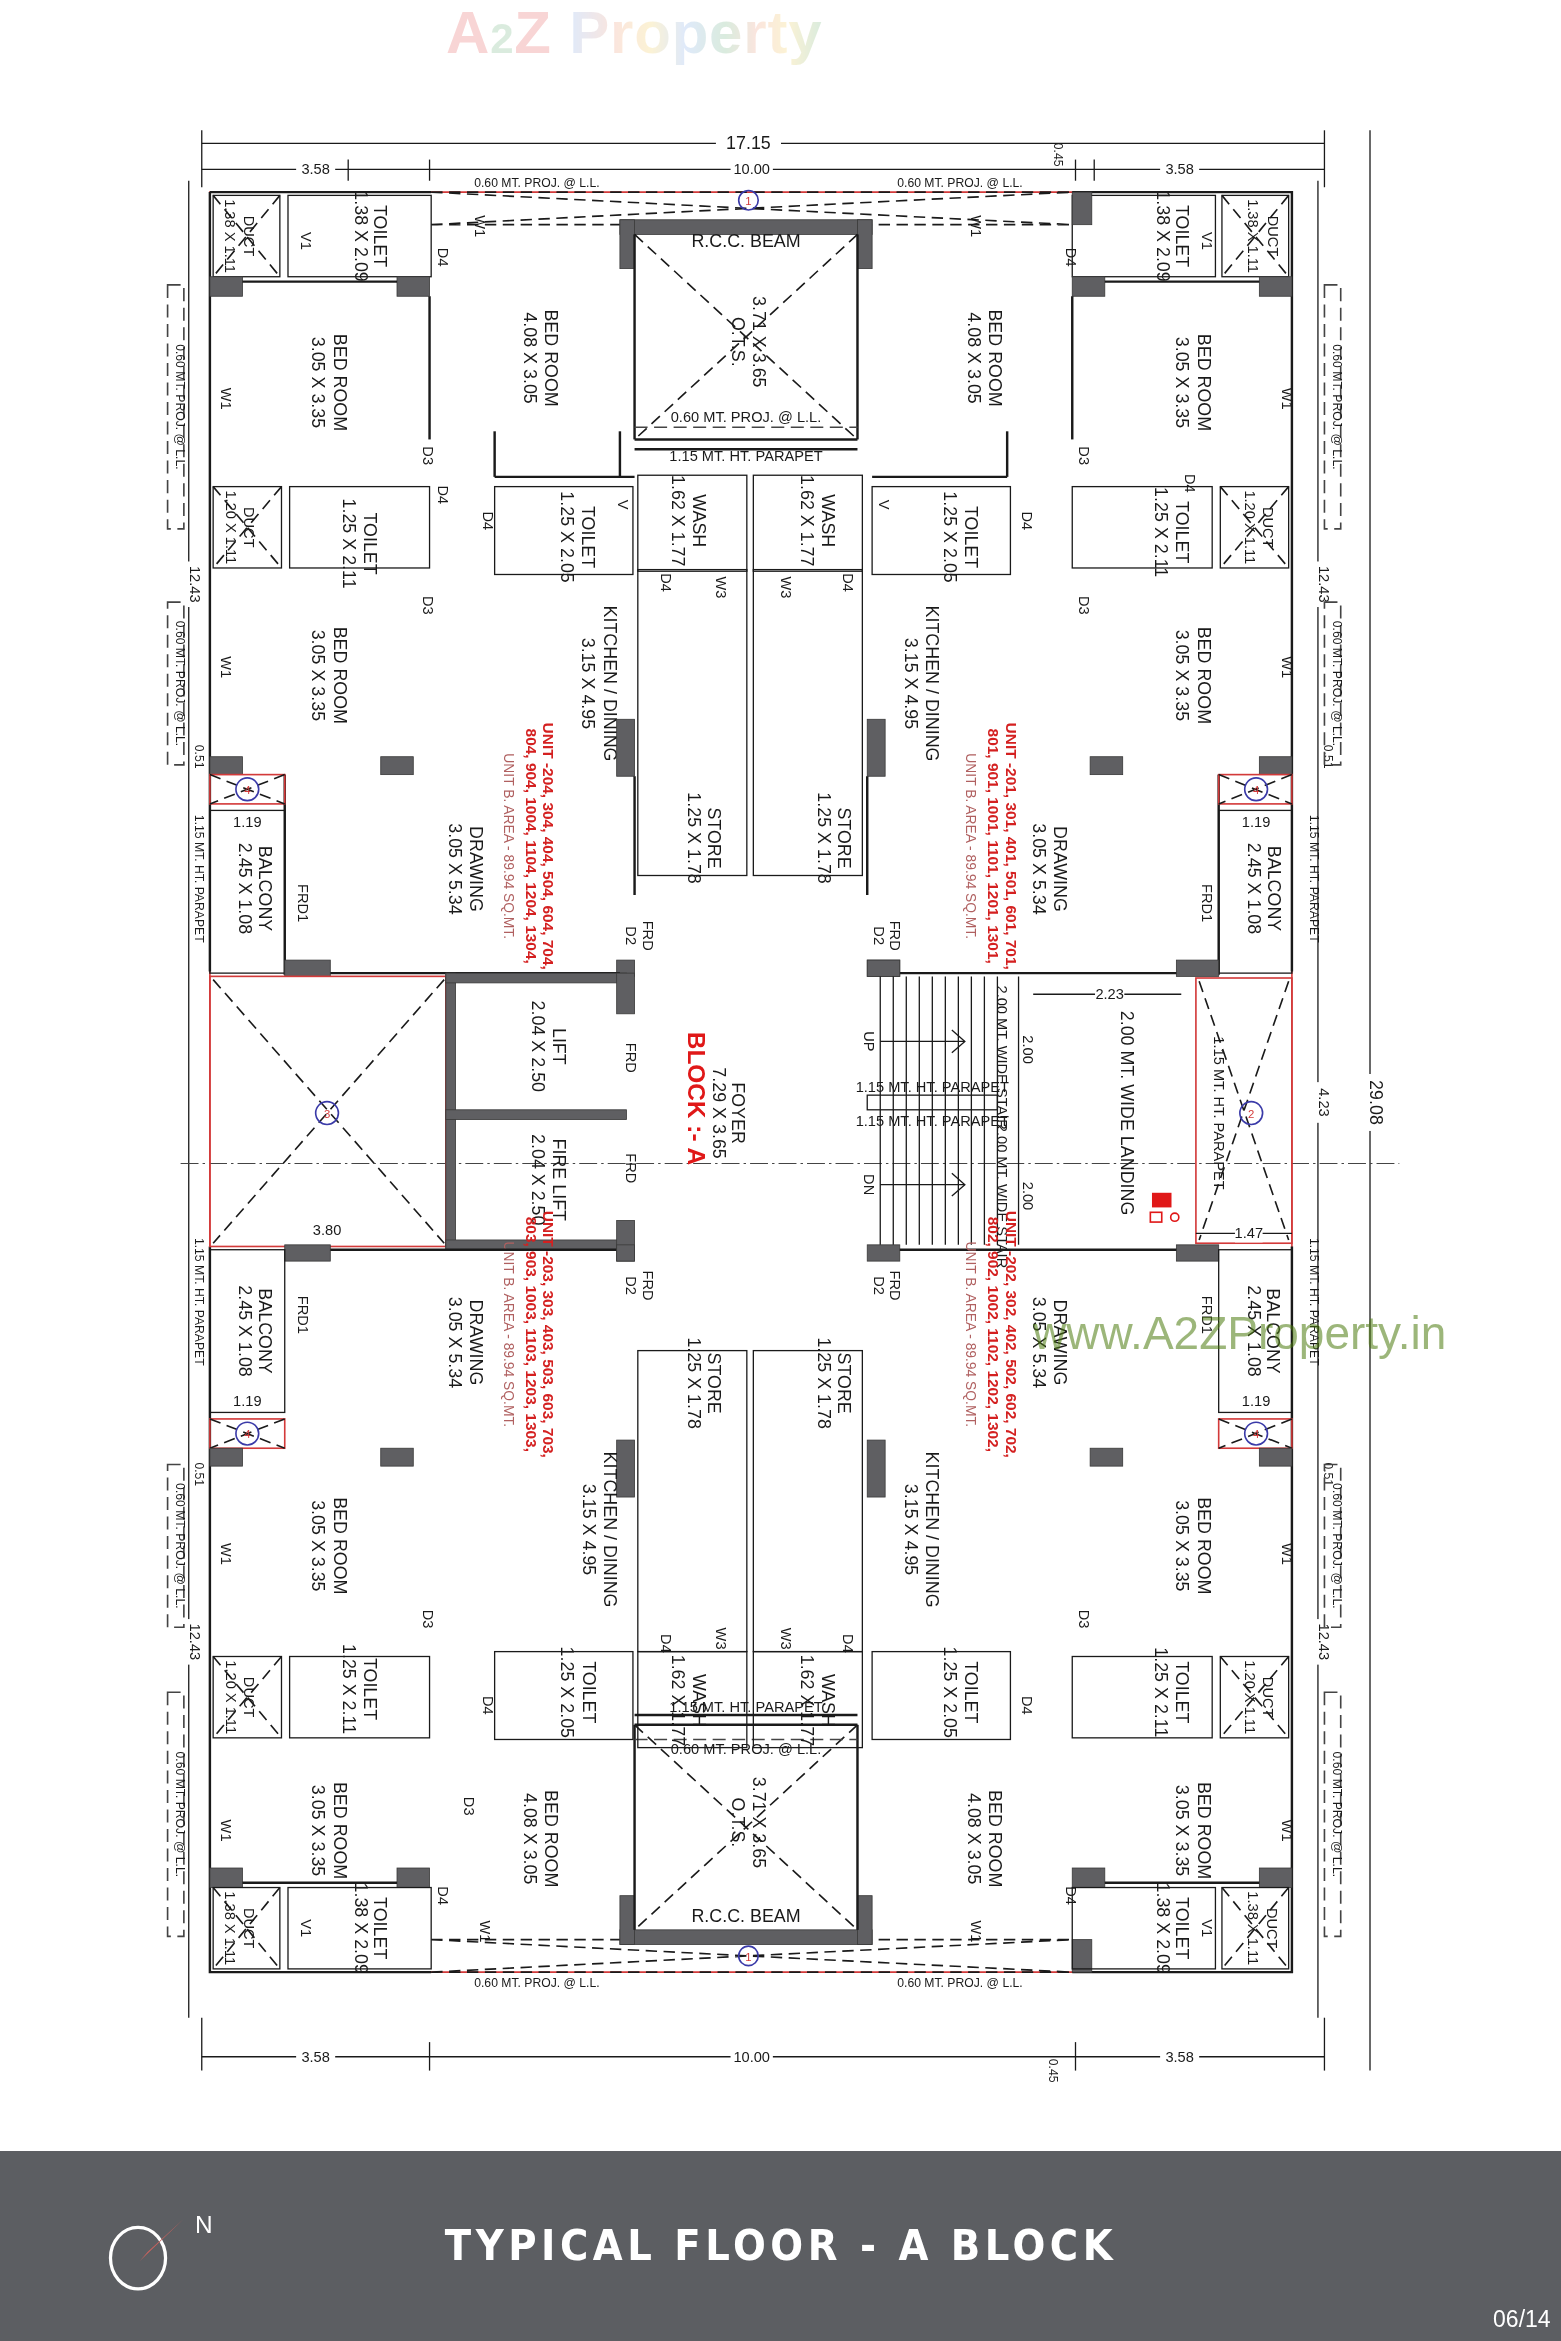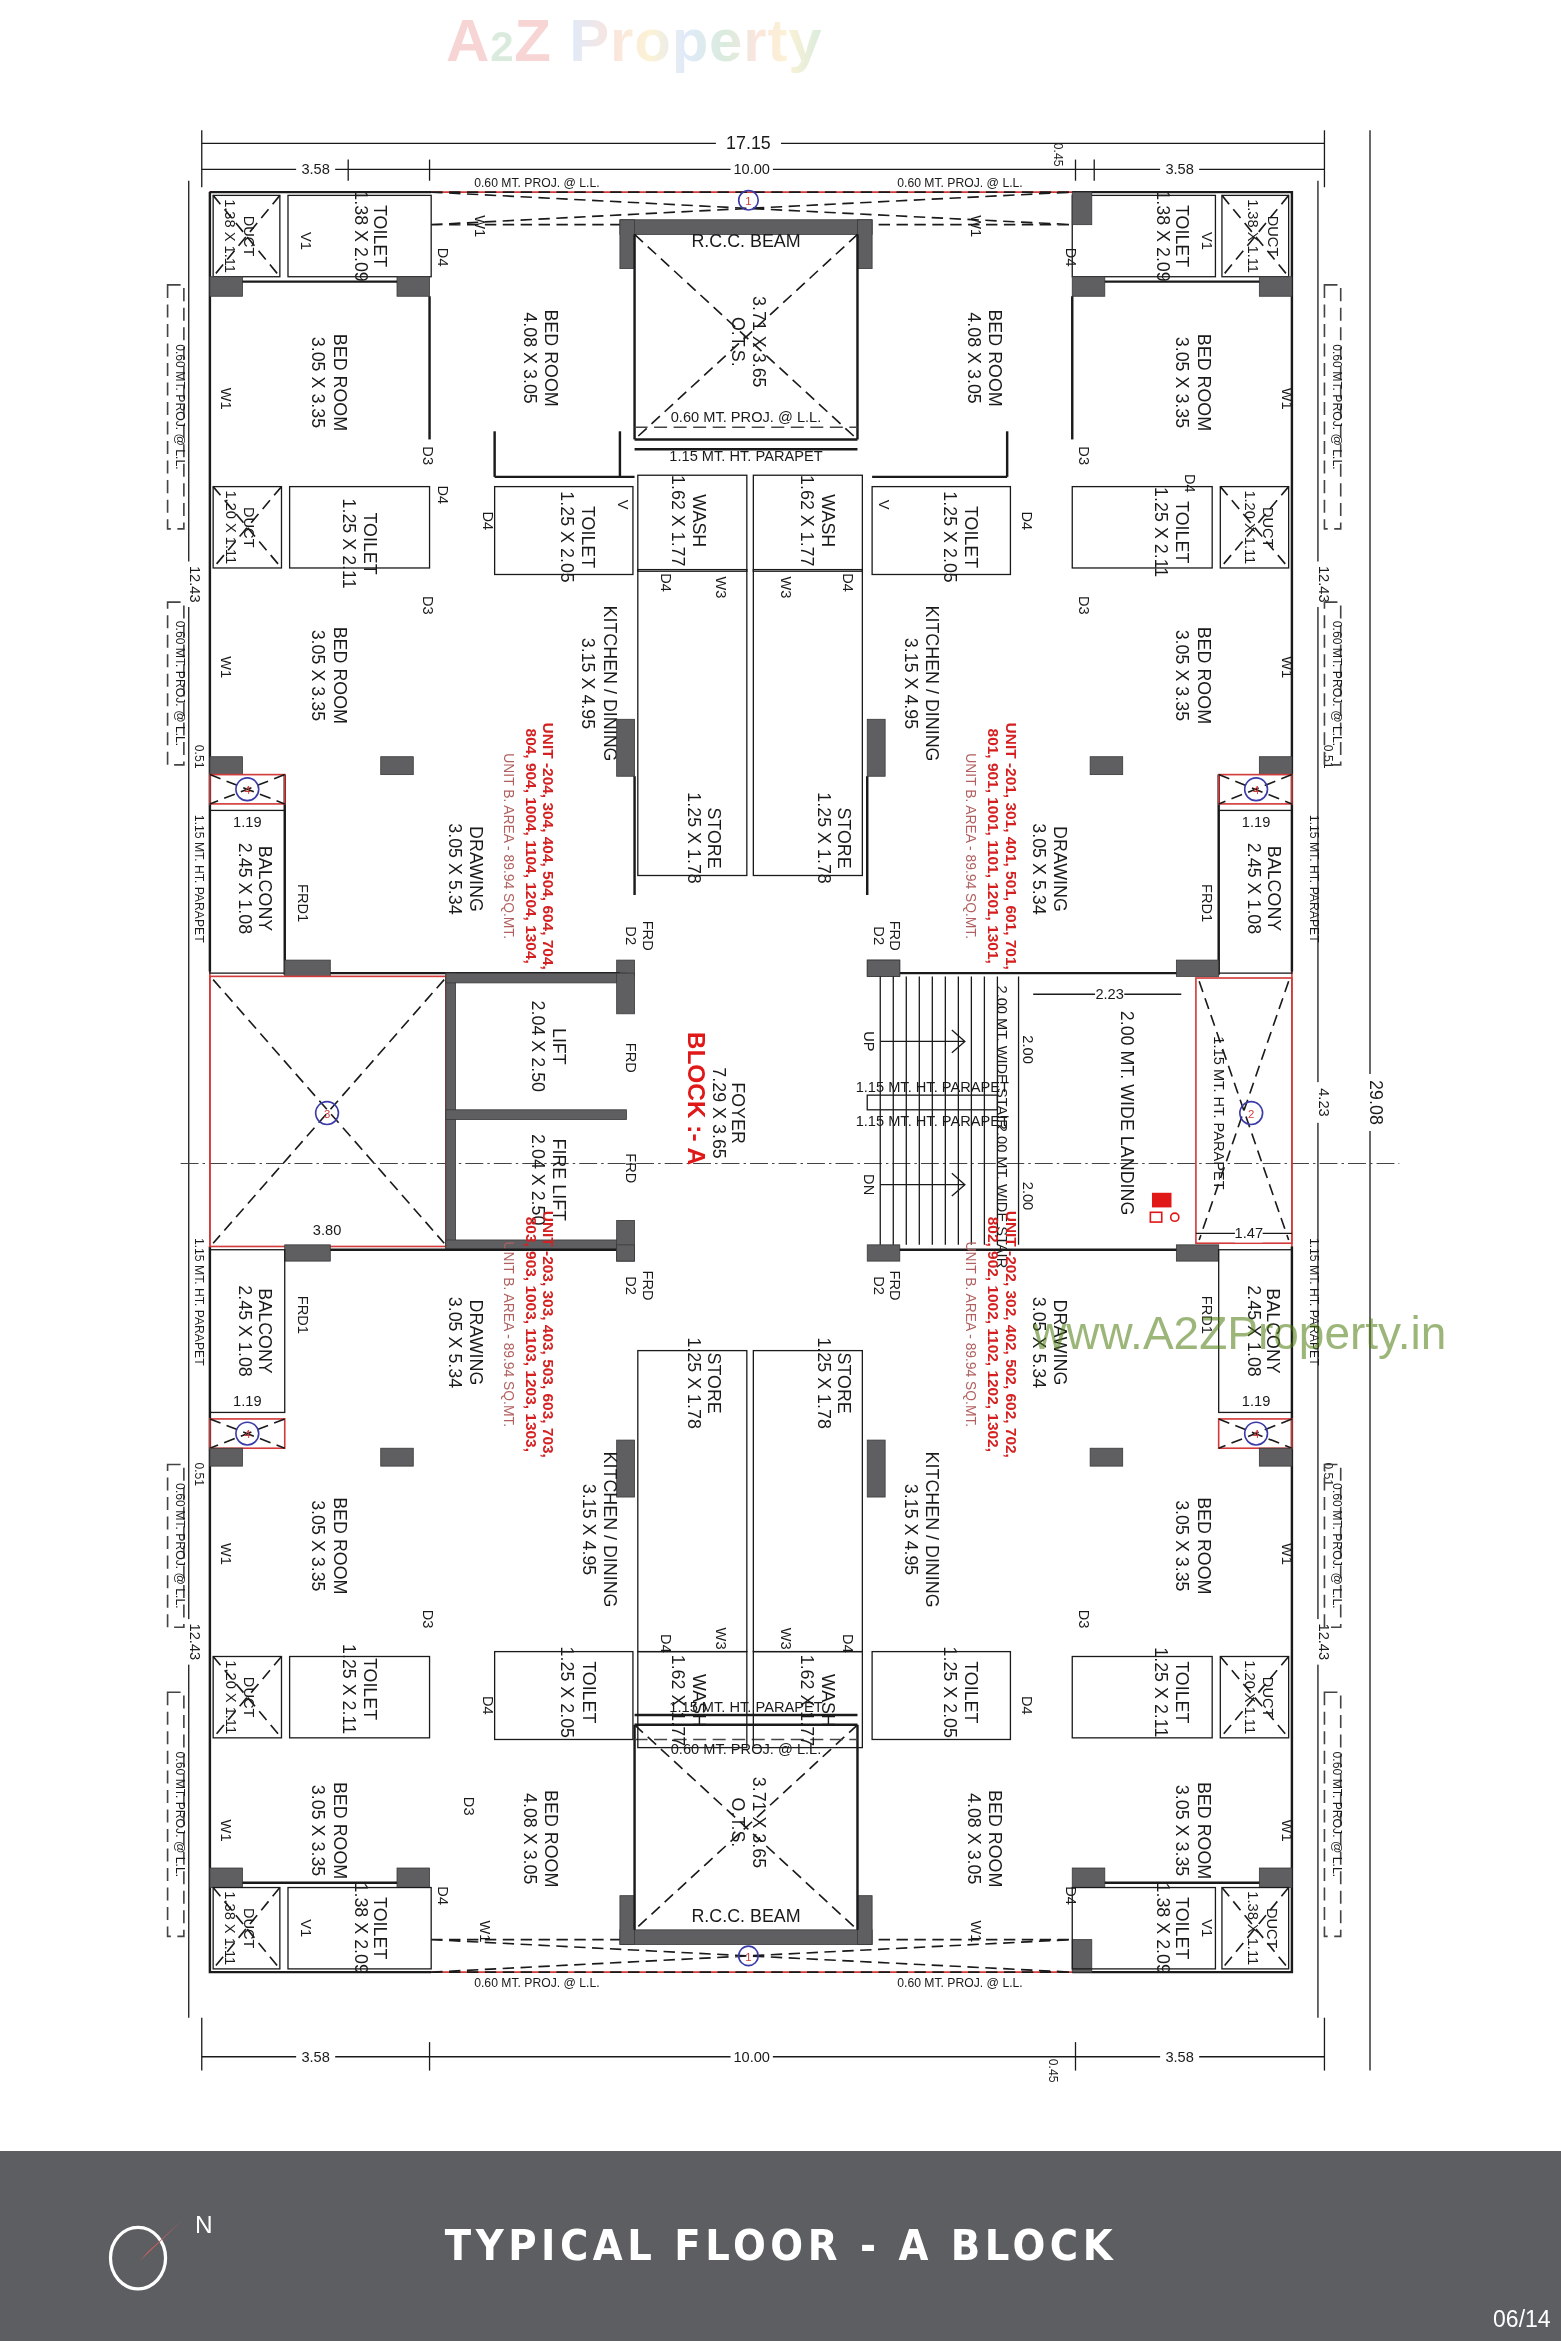--- a/index.html
+++ b/index.html
@@ -1,17 +1,17 @@
 <!DOCTYPE html>
 <html style="font-size:13px"><head>
 <meta charset="utf-8">
 <style>
   html, body { margin:0; padding:0; background:#ffffff; }
   body { width:1562px; height:2342px; position:relative; overflow:hidden; font-family:"Liberation Sans", sans-serif; }
-  .watermark { position:absolute; top:0; left:446px; width:423px; height:73px; font-family:"Liberation Sans", sans-serif; font-weight:bold; font-size:60px; letter-spacing:0.8px; opacity:0.28; line-height:65px;margin-top:8px; }
+  .watermark { position:absolute; top:0; left:446px; width:423px; height:73px; font-family:"Liberation Sans", sans-serif; font-weight:bold; font-size:60px; letter-spacing:0.8px; opacity:0.28; line-height:65px; }
   .watermark span { display:inline-block; }
   .plan { position:absolute; left:0; top:0; width:1562px; height:2148px; }
   .footer { position:absolute; left:0; top:2151px; width:1562px; height:191px; background:#5c5e62; }
   .footer .title { position:absolute; left:0; width:1562px; top:70px; text-align:center; color:#ffffff; font-family:"DejaVu Sans", sans-serif; font-weight:bold; font-size:42px; letter-spacing:4.9px; transform:scaleX(0.92); }
   .footer .page { position:absolute; right:11.4px; top:155px; color:#ffffff; font-family:"Liberation Sans", sans-serif; font-size:23px; }
   .footer .compass { position:absolute; left:104px; top:65px; width:98px; height:89px; }
   .footer .compass .n { position:absolute; left:91px; top:-4.9px; color:#fff; font-family:"Liberation Sans", sans-serif; font-size:24.4px; }
   .site-wm { position:absolute; left:1033px; top:1306px; font-family:"Liberation Sans", sans-serif; font-size:46px; color:#4d7c0f; opacity:0.55; }
   svg text { font-family:"Liberation Sans", sans-serif; }
 </style>

